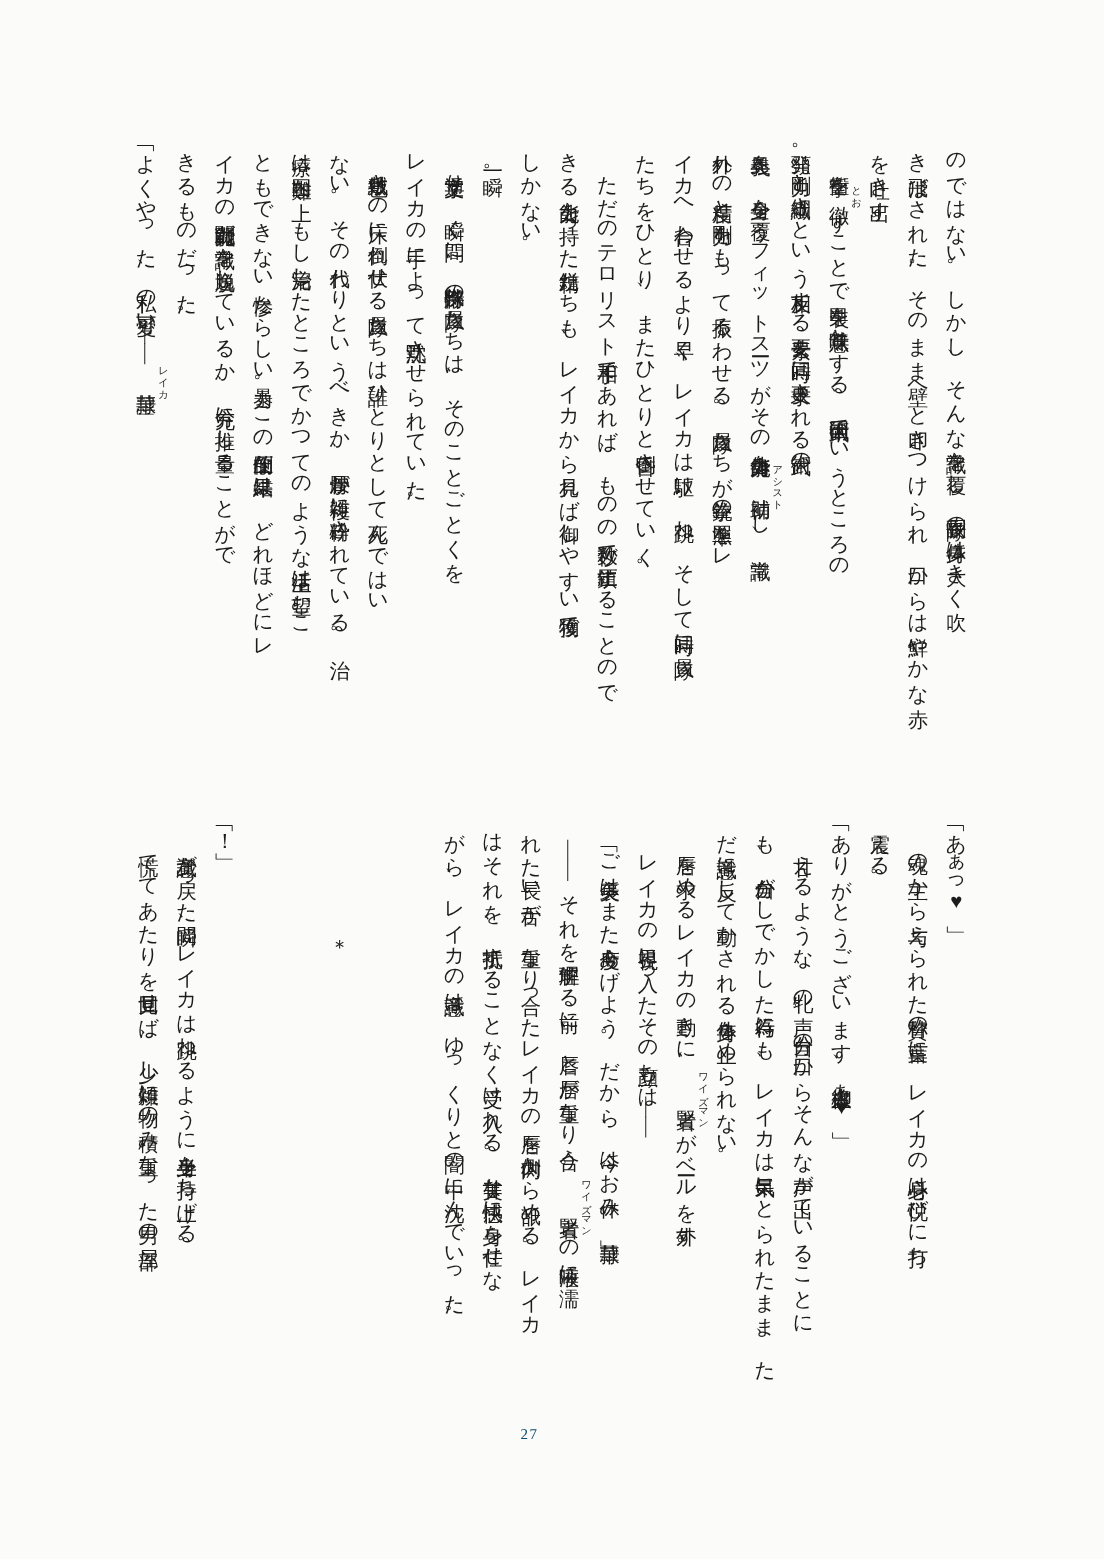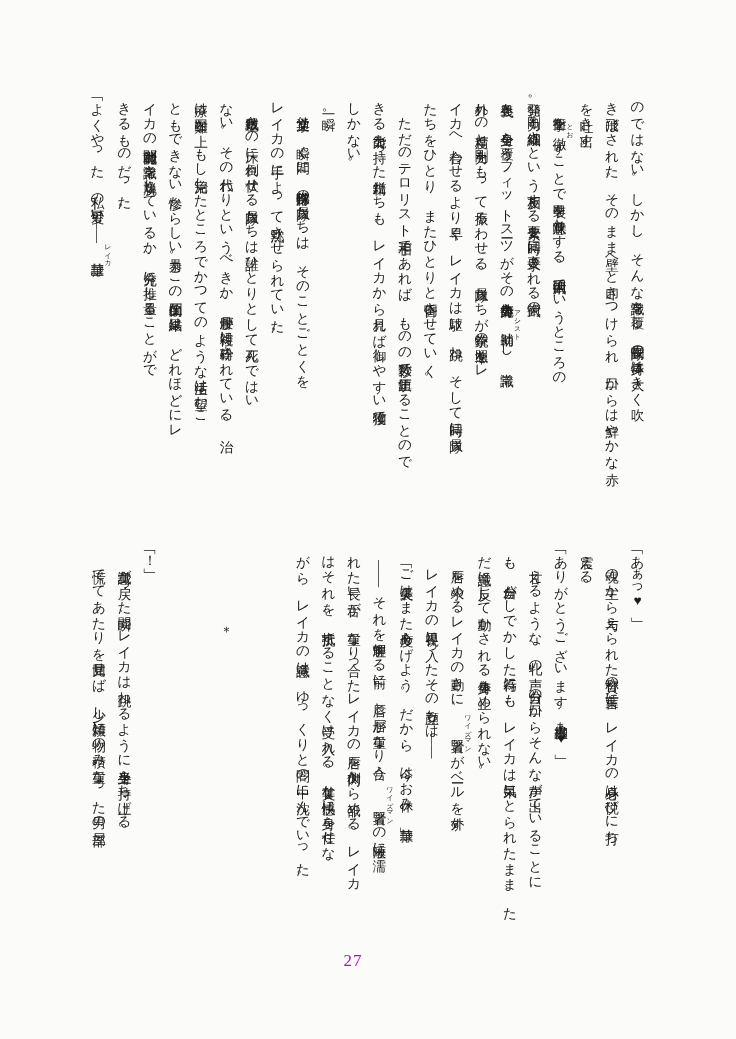--- a/index.html
+++ b/index.html
@@ -40,23 +40,23 @@
     font-size: 6.8px;
     letter-spacing: 0;
     font-family: "Liberation Serif", "DejaVu Serif", serif;
   }
   .page-number {
     position: absolute;
     top: 951px;
     left: 0;
     width: 706px;
     text-align: center;
-    font-size: 17px;
+    font-size: 10px;
     letter-spacing: 1px;
-    color: #a21caf;
+    color: #0c4a6e;
   }
 </style>
 </head>
 <body>
 
 <div class="page">
   <div id="band-top" class="band band-top">
       <p class="line">のではない。しかし、そんな常識を覆し、副隊長の身体は大きく吹</p>
       <p class="line">き飛ばされた。そのまま壁へと叩きつけられ、口からは鮮やかな赤</p>
       <p class="line">を吐き出す。</p>

